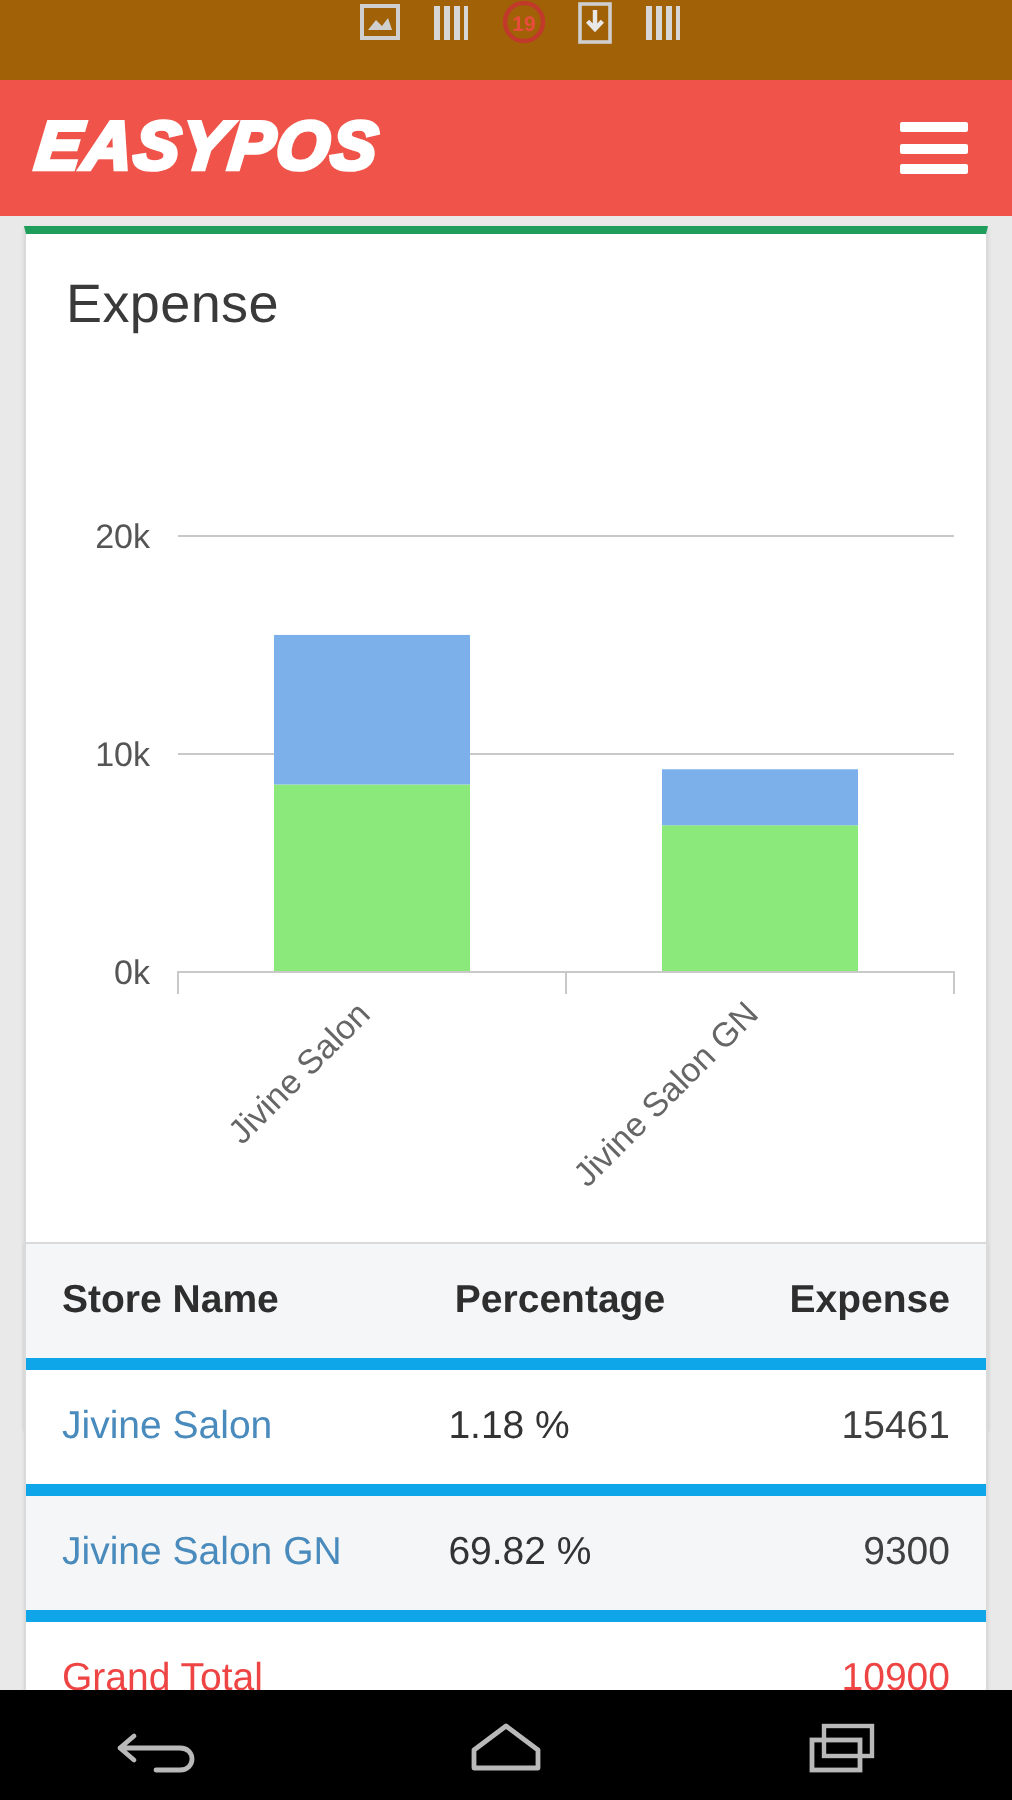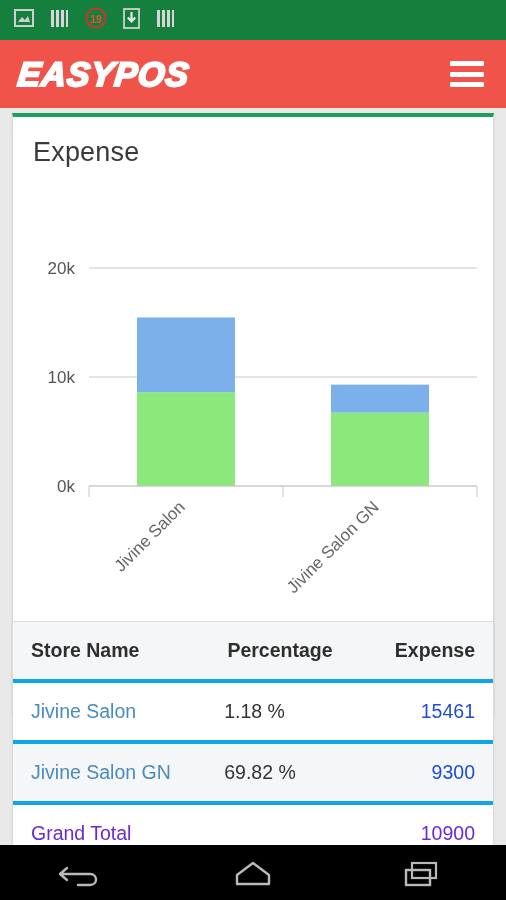--- a/index.html
+++ b/index.html
@@ -7,21 +7,21 @@
     width:506px;height:900px;overflow:hidden;
     background:#e9e9e9;
     font-family:"Liberation Sans",sans-serif;
     -webkit-font-smoothing:antialiased;
   }
   #app{position:relative;width:506px;height:900px;}
 
   
   .statusbar{
     position:absolute;left:0;top:0;width:506px;height:40px;
-    background:#15803d;display:flex;align-items:center;
+    background:#a16207;display:flex;align-items:center;flex-direction:column;
   }
   .sb-left{display:flex;align-items:center;padding-left:14px;gap:16px;}
   .sb-right{margin-left:auto;display:flex;align-items:center;gap:9px;padding-right:10px;}
   .sb-ico{display:block;}
   .sb-clock{
     color:#fff;font-size:23px;letter-spacing:.5px;line-height:1;
     font-family:"Liberation Sans",sans-serif;padding-left:2px;
   }
 
   
@@ -80,31 +80,31 @@
   
   .table-card{
     position:absolute;left:12px;top:621px;width:482px;
     background:#fff;border:1px solid #dadada;box-sizing:border-box;
     box-shadow:0 1px 2px rgba(0,0,0,.08);
   }
   table{border-collapse:collapse;width:100%;table-layout:fixed;}
   thead tr{background:#f5f6f7;}
   th,td{
     font-size:19.5px;padding:17px 18px;box-sizing:border-box;
-    border-bottom:4px solid #0ea5e9;
+    border-bottom:6px solid #0ea5e9;
   }
   th{color:#2e2e2e;font-weight:700;text-align:left;}
   th.c-pct{text-align:center;padding-left:0;}
   th.c-exp{text-align:right;}
   td{color:#333;font-weight:400;}
   td.c-store a{color:#4a8bbd;text-decoration:none;}
   td.c-pct{text-align:left;padding-left:0;color:#333;}
-  td.c-exp{text-align:right;color:#1d4ed8;}
+  td.c-exp{text-align:right;color:#404040;}
   tbody tr.alt{background:#f5f6f7;}
-  tbody tr.total td{font-weight:400;color:#6d28d9;border-bottom:none;}
+  tbody tr.total td{font-weight:400;color:#ef4444;border-bottom:none;}
   col.w-store{width:44%;}
   col.w-pct{width:27%;}
   col.w-exp{width:29%;}
 
   
   .navbar{
     position:absolute;left:0;bottom:0;width:506px;height:55px;
     background:#000;display:flex;align-items:center;justify-content:space-around;
   }
   .nav-btn{width:110px;height:55px;display:flex;align-items:center;justify-content:center;cursor:pointer;}

